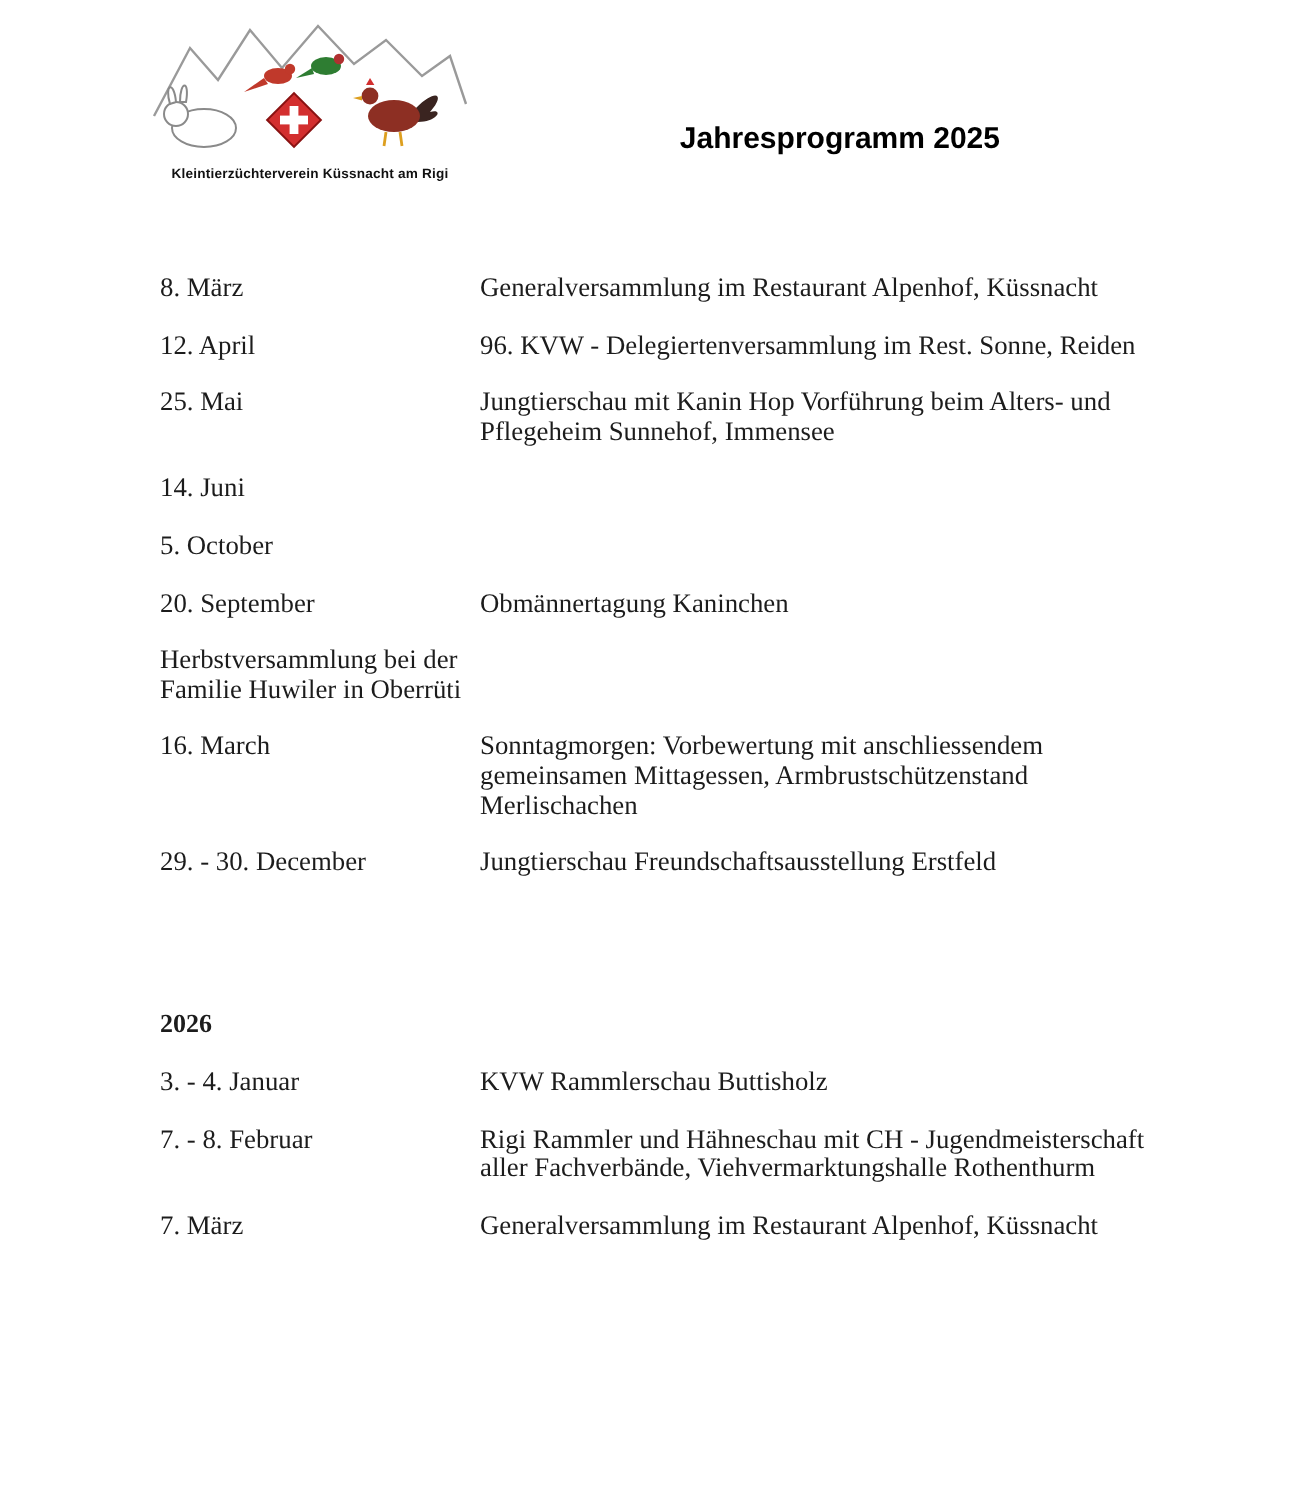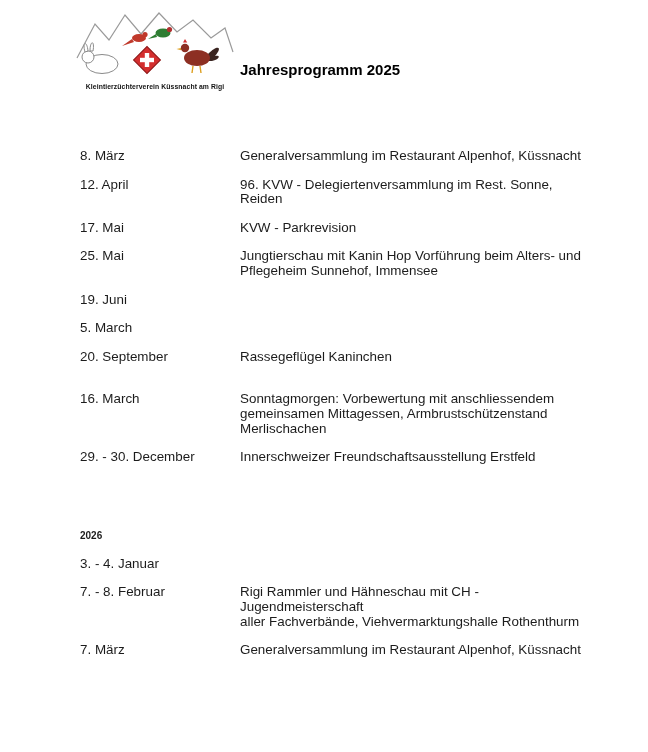--- a/index.html
+++ b/index.html
@@ -27,41 +27,42 @@
     color: #111;
     margin-top: 1px;
     white-space: nowrap;
   }
 
   .page-title {
     position: absolute;
     left: 240px;
     top: 61px;
     width: 260px;
-    text-align: left;
+    text-align: right;
     font-size: 15px;
     font-weight: bold;
     color: #000;
   }
 
   .schedule {
-    margin: 49px 50px 0 80px;
+    margin: 37px 50px 0 80px;
+    font-family: Liberation Serif, serif;
   }
   .row {
     display: grid;
     grid-template-columns: 160px 1fr;
     margin-bottom: 14px;
     font-size: 13.4px;
     line-height: 1.09;
   }
   .date-cell { padding-right: 8px; }
   .event-cell { white-space: pre-line; max-width: 352px; }
 
   .year-heading {
-    font-size: 10px;
+    font-size: 13px;
     font-weight: bold;
     margin-top: 66px;
     margin-bottom: 15px;
     line-height: 1.09;
   }
 </style>
 </head>
 <body>
 
 <div class="header">
@@ -114,55 +115,53 @@
 <div class="schedule">
   <div class="row">
     <div class="date-cell">8. März</div>
     <div class="event-cell">Generalversammlung im Restaurant Alpenhof, Küssnacht</div>
   </div>
   <div class="row">
     <div class="date-cell">12. April</div>
     <div class="event-cell">96. KVW - Delegiertenversammlung im Rest. Sonne, Reiden</div>
   </div>
   <div class="row">
-    <div class="date-cell">17. Mai</div>
-    <div class="event-cell">KVW - Parkrevision</div>
-  </div>
-  <div class="row">
     <div class="date-cell">25. Mai</div>
     <div class="event-cell">Jungtierschau mit Kanin Hop Vorführung beim Alters- und
 Pflegeheim Sunnehof, Immensee</div>
   </div>
   <div class="row">
-    <div class="date-cell">19. Juni</div>
+    <div class="date-cell">14. Juni</div>
   </div>
   <div class="row">
-    <div class="date-cell">5. March</div>
+    <div class="date-cell">5. October</div>
   </div>
   <div class="row">
     <div class="date-cell">20. September</div>
-    <div class="event-cell">Rassegeflügel Kaninchen</div>
+    <div class="event-cell">Obmännertagung Kaninchen</div>
   </div>
   <div class="row">
+    <div class="event-cell">Herbstversammlung bei der Familie Huwiler in Oberrüti</div>
   </div>
   <div class="row">
     <div class="date-cell">16. March</div>
     <div class="event-cell">Sonntagmorgen: Vorbewertung mit anschliessendem
 gemeinsamen Mittagessen, Armbrustschützenstand
 Merlischachen</div>
   </div>
   <div class="row">
     <div class="date-cell">29. - 30. December</div>
-    <div class="event-cell">Innerschweizer Freundschaftsausstellung Erstfeld</div>
+    <div class="event-cell">Jungtierschau Freundschaftsausstellung Erstfeld</div>
   </div>
 
   <div class="year-heading">2026</div>
 
   <div class="row">
     <div class="date-cell">3. - 4. Januar</div>
+    <div class="event-cell">KVW Rammlerschau Buttisholz</div>
   </div>
   <div class="row">
     <div class="date-cell">7. - 8. Februar</div>
     <div class="event-cell">Rigi Rammler und Hähneschau mit CH - Jugendmeisterschaft
 aller Fachverbände, Viehvermarktungshalle Rothenthurm</div>
   </div>
   <div class="row">
     <div class="date-cell">7. März</div>
     <div class="event-cell">Generalversammlung im Restaurant Alpenhof, Küssnacht</div>
   </div>

